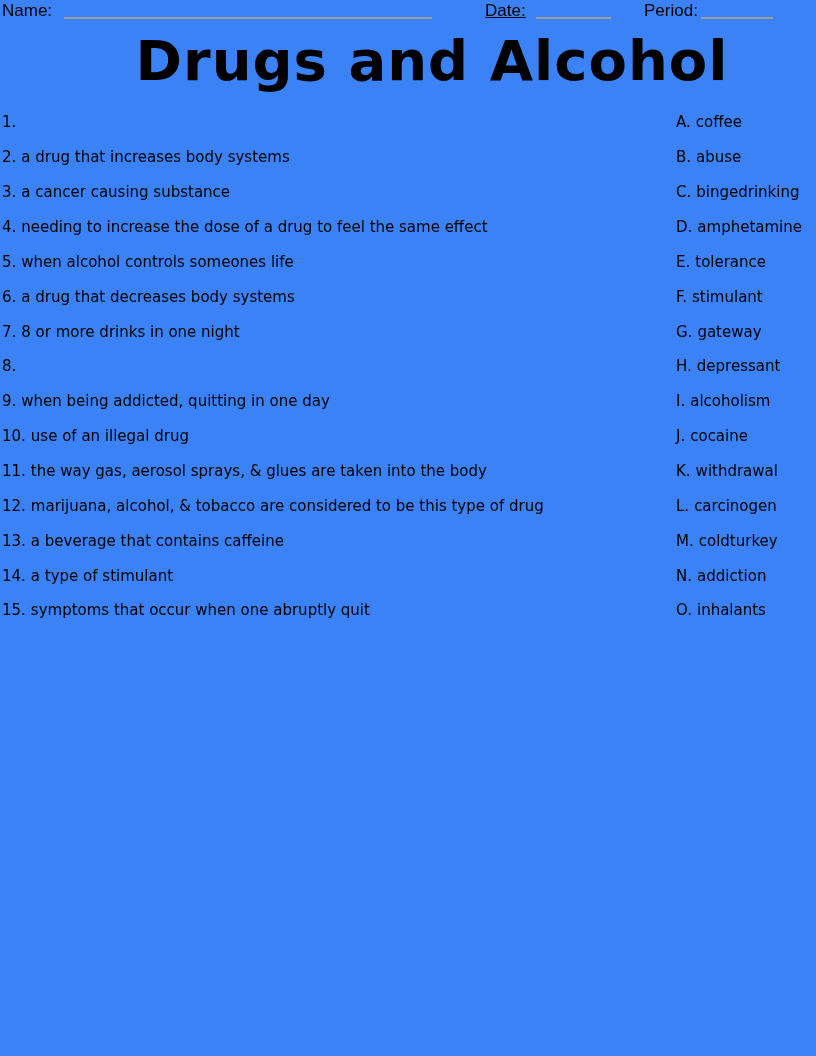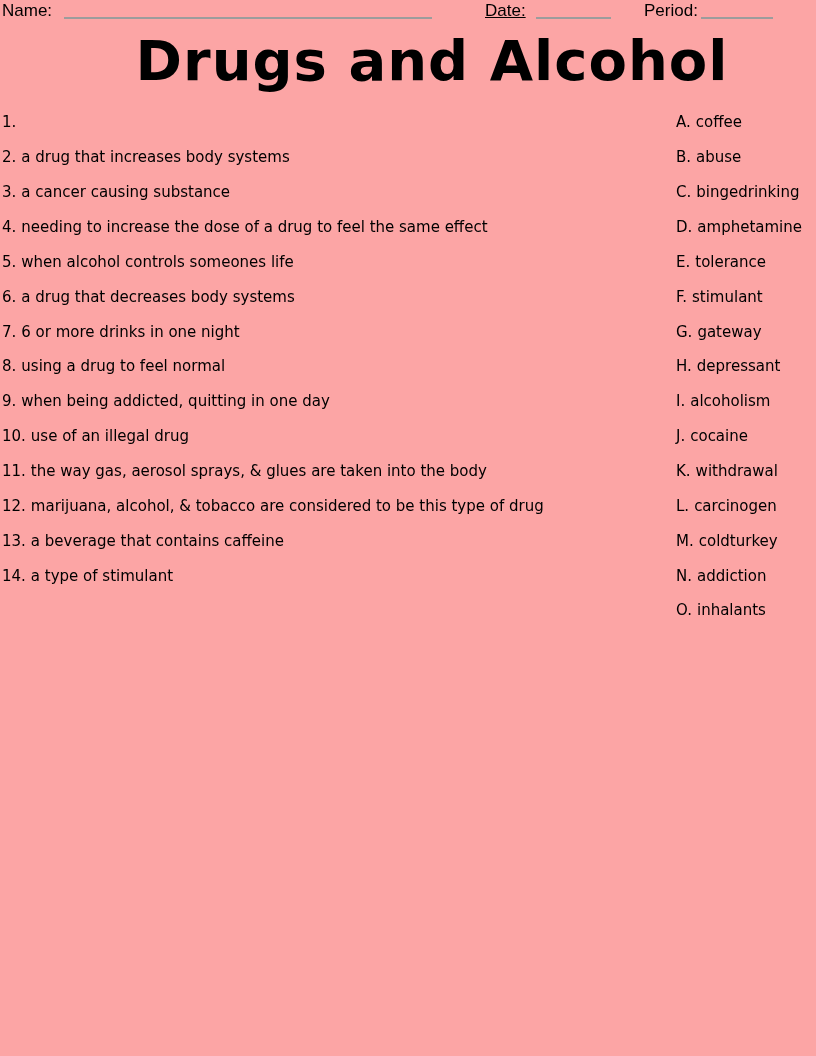--- a/index.html
+++ b/index.html
@@ -8,21 +8,21 @@
     height: 1056px;
     background: #ffffff;
     font-family: "DejaVu Sans", sans-serif;
     color: #000000;
     overflow: hidden;
   }
   .page {
     position: relative;
     width: 816px;
     height: 1056px;
-    background: #fca5a5;
+    background: #3b82f6;
   }
   
   .header {
     position: absolute;
     top: 0;
     left: 0;
     width: 816px;
     height: 26px;
     font-family: "Liberation Sans", sans-serif;
     font-size: 17px;
@@ -120,25 +120,24 @@
       <div class="row">
         <span class="num">5.</span>
         <span class="text">when alcohol controls someones life</span>
       </div>
       <div class="row">
         <span class="num">6.</span>
         <span class="text">a drug that decreases body systems</span>
       </div>
       <div class="row">
         <span class="num">7.</span>
-        <span class="text">6 or more drinks in one night</span>
+        <span class="text">8 or more drinks in one night</span>
       </div>
       <div class="row">
         <span class="num">8.</span>
-        <span class="text">using a drug to feel normal</span>
       </div>
       <div class="row">
         <span class="num">9.</span>
         <span class="text">when being addicted, quitting in one day</span>
       </div>
       <div class="row">
         <span class="num">10.</span>
         <span class="text">use of an illegal drug</span>
       </div>
       <div class="row">
@@ -150,20 +149,24 @@
         <span class="text">marijuana, alcohol, &amp; tobacco are considered to be this type of drug</span>
       </div>
       <div class="row">
         <span class="num">13.</span>
         <span class="text">a beverage that contains caffeine</span>
       </div>
       <div class="row">
         <span class="num">14.</span>
         <span class="text">a type of stimulant</span>
       </div>
+      <div class="row">
+        <span class="num">15.</span>
+        <span class="text">symptoms that occur when one abruptly quit</span>
+      </div>
     </div>
 
   <div class="answers">
       <div class="row">
         <span class="letter">A.</span>
         <span class="text">coffee</span>
       </div>
       <div class="row">
         <span class="letter">B.</span>
         <span class="text">abuse</span>

